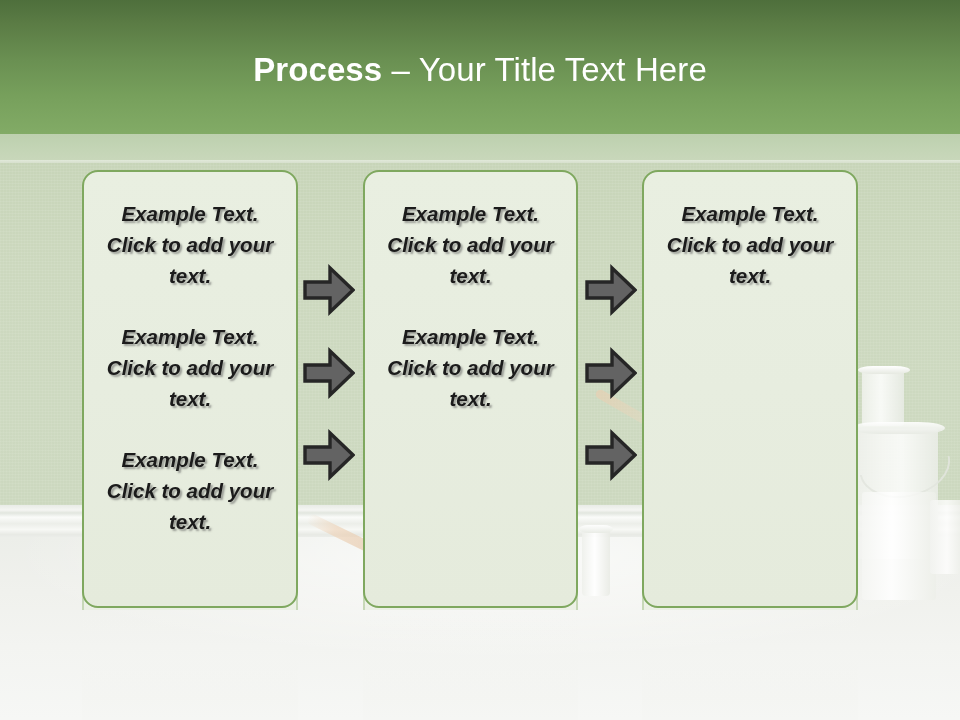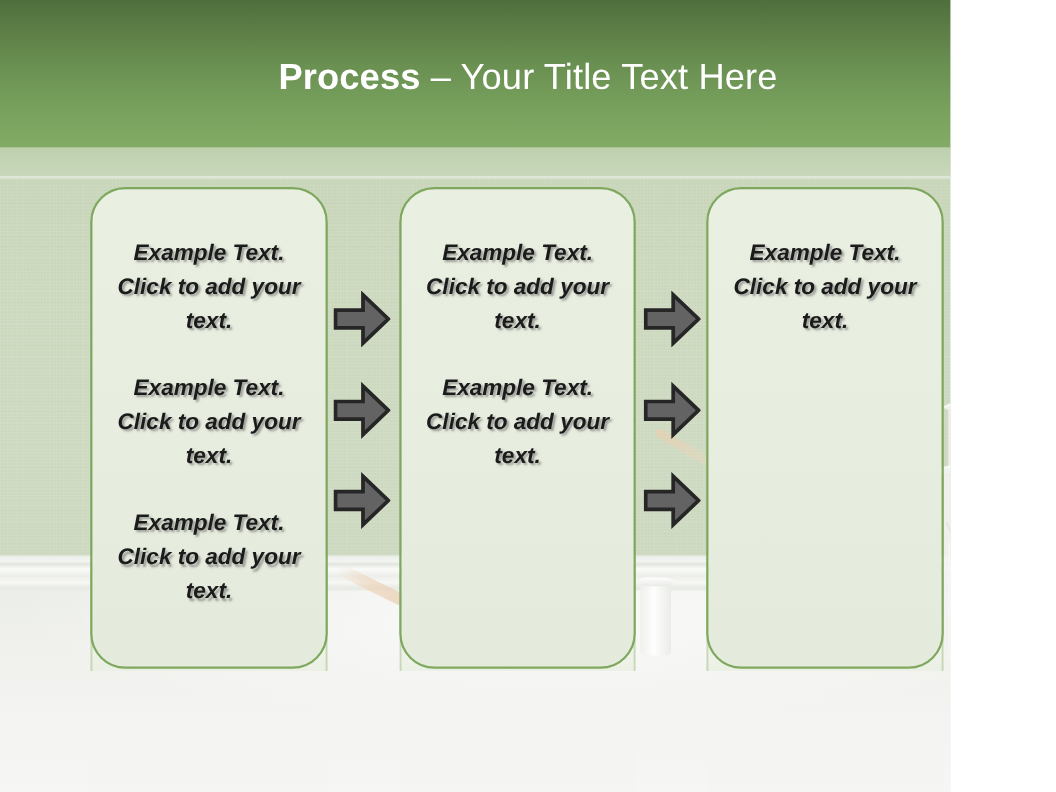--- a/index.html
+++ b/index.html
@@ -6,21 +6,21 @@
     margin: 0;
     padding: 0;
     background: #ffffff;
   }
   body {
     font-family: "Liberation Sans", sans-serif;
   }
 
   #slide {
     position: relative;
-    width: 864px;
+    width: 960px;
     height: 720px;
     overflow: hidden;
     background: #eef1e8;
   }
 
   
   .bg-wall {
     position: absolute;
     left: 0; top: 134px;
     width: 960px; height: 374px;
@@ -186,23 +186,23 @@
   .title .t-strong { font-weight: 700; }
   .title .t-rest { font-weight: 400; }
 
   
   .pbox {
     position: absolute;
     top: 170px;
     height: 438px;
     background: linear-gradient(180deg, #e9efe1 0%, #e7eddf 50%, #e5ebdc 100%);
     border: 2px solid #7fa85f;
-    border-radius: 32px;
+    border-radius: 16px;
     box-sizing: border-box;
-    padding: 42px 14px 0 14px;
+    padding: 26px 14px 0 14px;
     overflow: hidden;
   }
   #pbox-0 { left: 82px;  width: 216px; }
   #pbox-1 { left: 363px; width: 215px; }
   #pbox-2 { left: 642px; width: 216px; }
 
   .pbox-para {
     font-style: italic;
     font-weight: 700;
     font-size: 20.5px;

